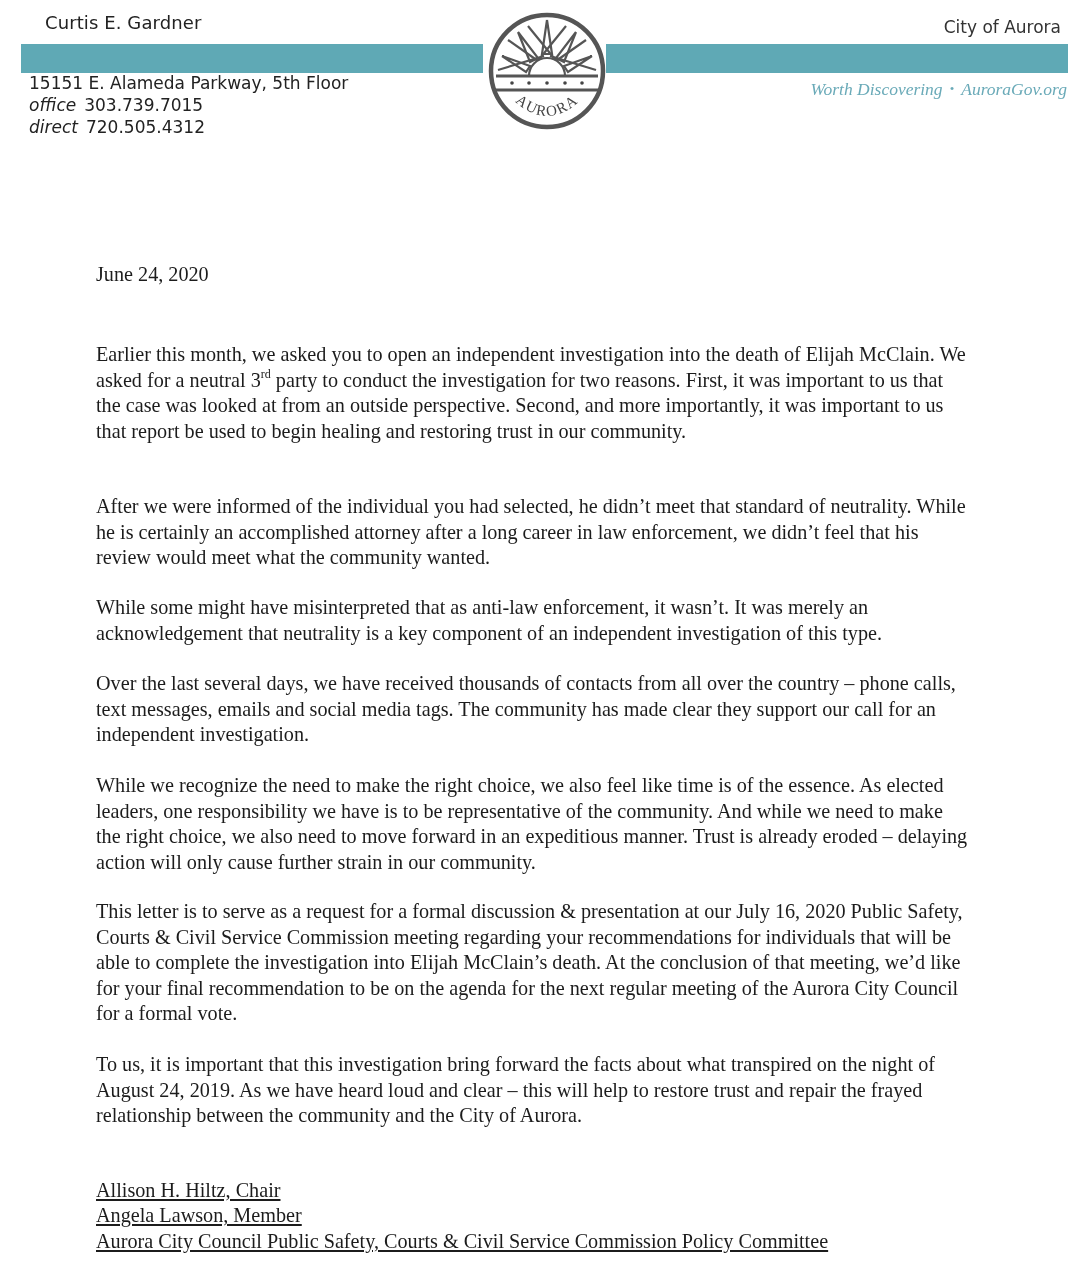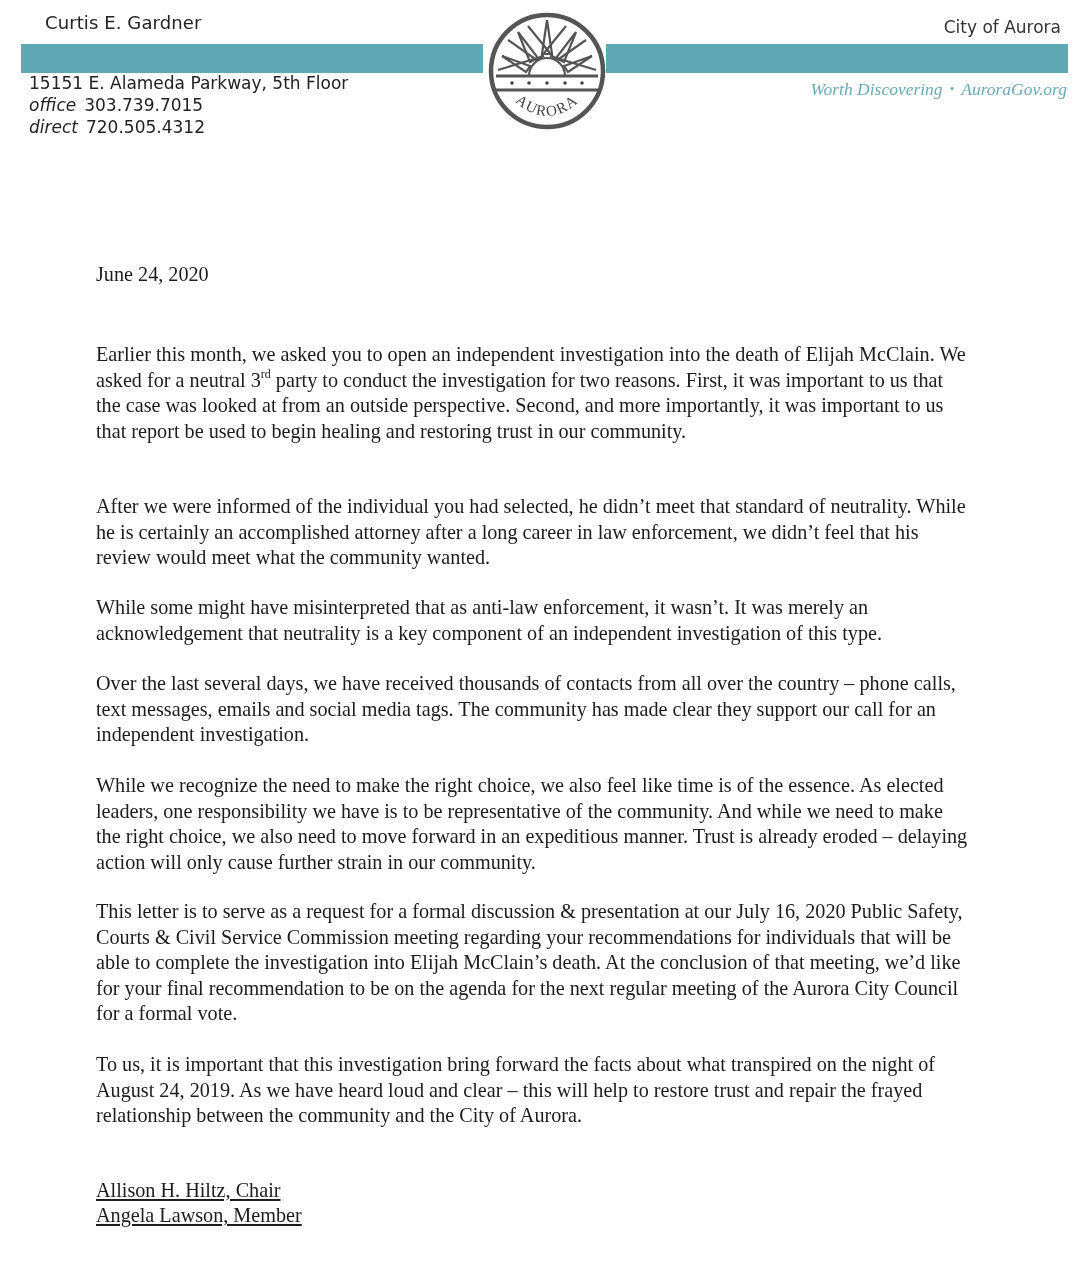--- a/index.html
+++ b/index.html
@@ -128,13 +128,14 @@
 
 <p class="para serif" style="top:773px;">While we recognize the need to make the right choice, we also feel like time is of the essence. As elected leaders, one responsibility we have is to be representative of the community. And while we need to make the right choice, we also need to move forward in an expeditious manner. Trust is already eroded – delaying action will only cause further strain in our community.</p>
 
 <p class="para serif" style="top:899px;">This letter is to serve as a request for a formal discussion &amp; presentation at our July 16, 2020 Public Safety, Courts &amp; Civil Service Commission meeting regarding your recommendations for individuals that will be able to complete the investigation into Elijah McClain’s death. At the conclusion of that meeting, we’d like for your final recommendation to be on the agenda for the next regular meeting of the Aurora City Council for a formal vote.</p>
 
 <p class="para serif" style="top:1052px;">To us, it is important that this investigation bring forward the facts about what transpired on the night of August 24, 2019. As we have heard loud and clear – this will help to restore trust and repair the frayed relationship between the community and the City of Aurora.</p>
 
 <div class="sig serif">
   <div class="row">Allison H. Hiltz, Chair</div>
   <div class="row">Angela Lawson, Member</div>
+  <div class="row">Aurora City Council Public Safety, Courts &amp; Civil Service Commission Policy Committee</div>
 </div>
 
 </body></html>

